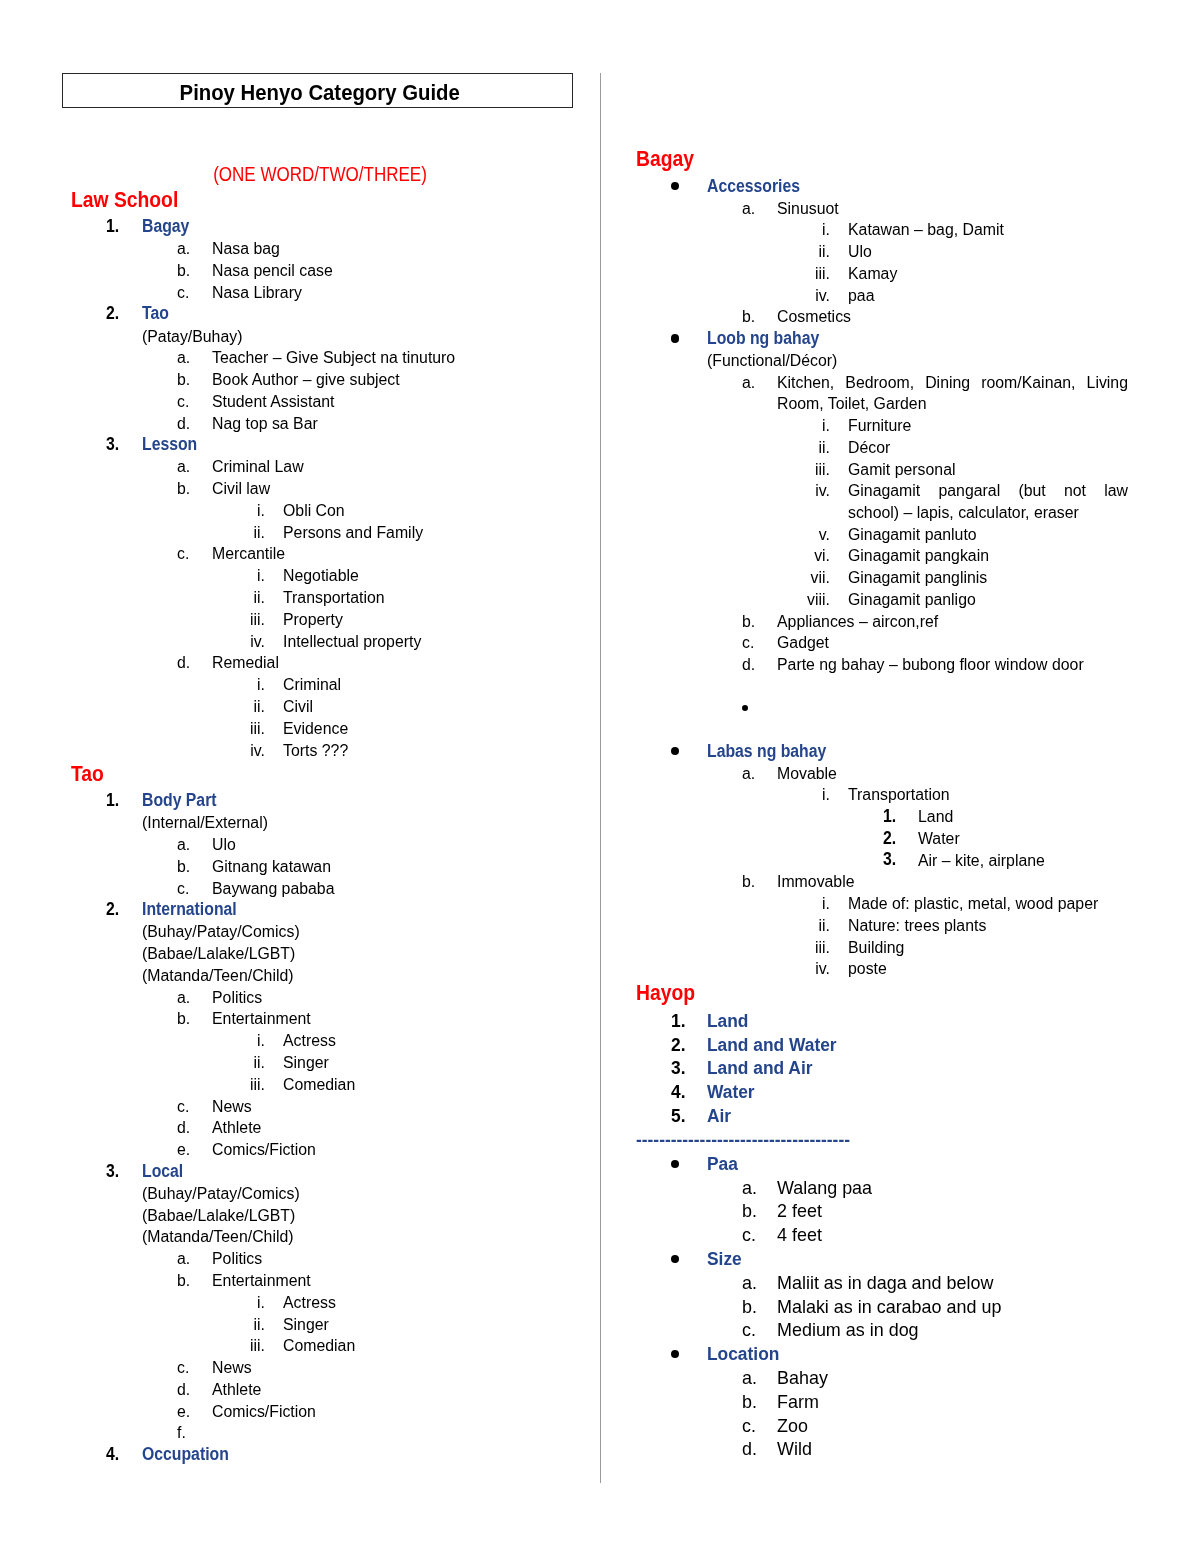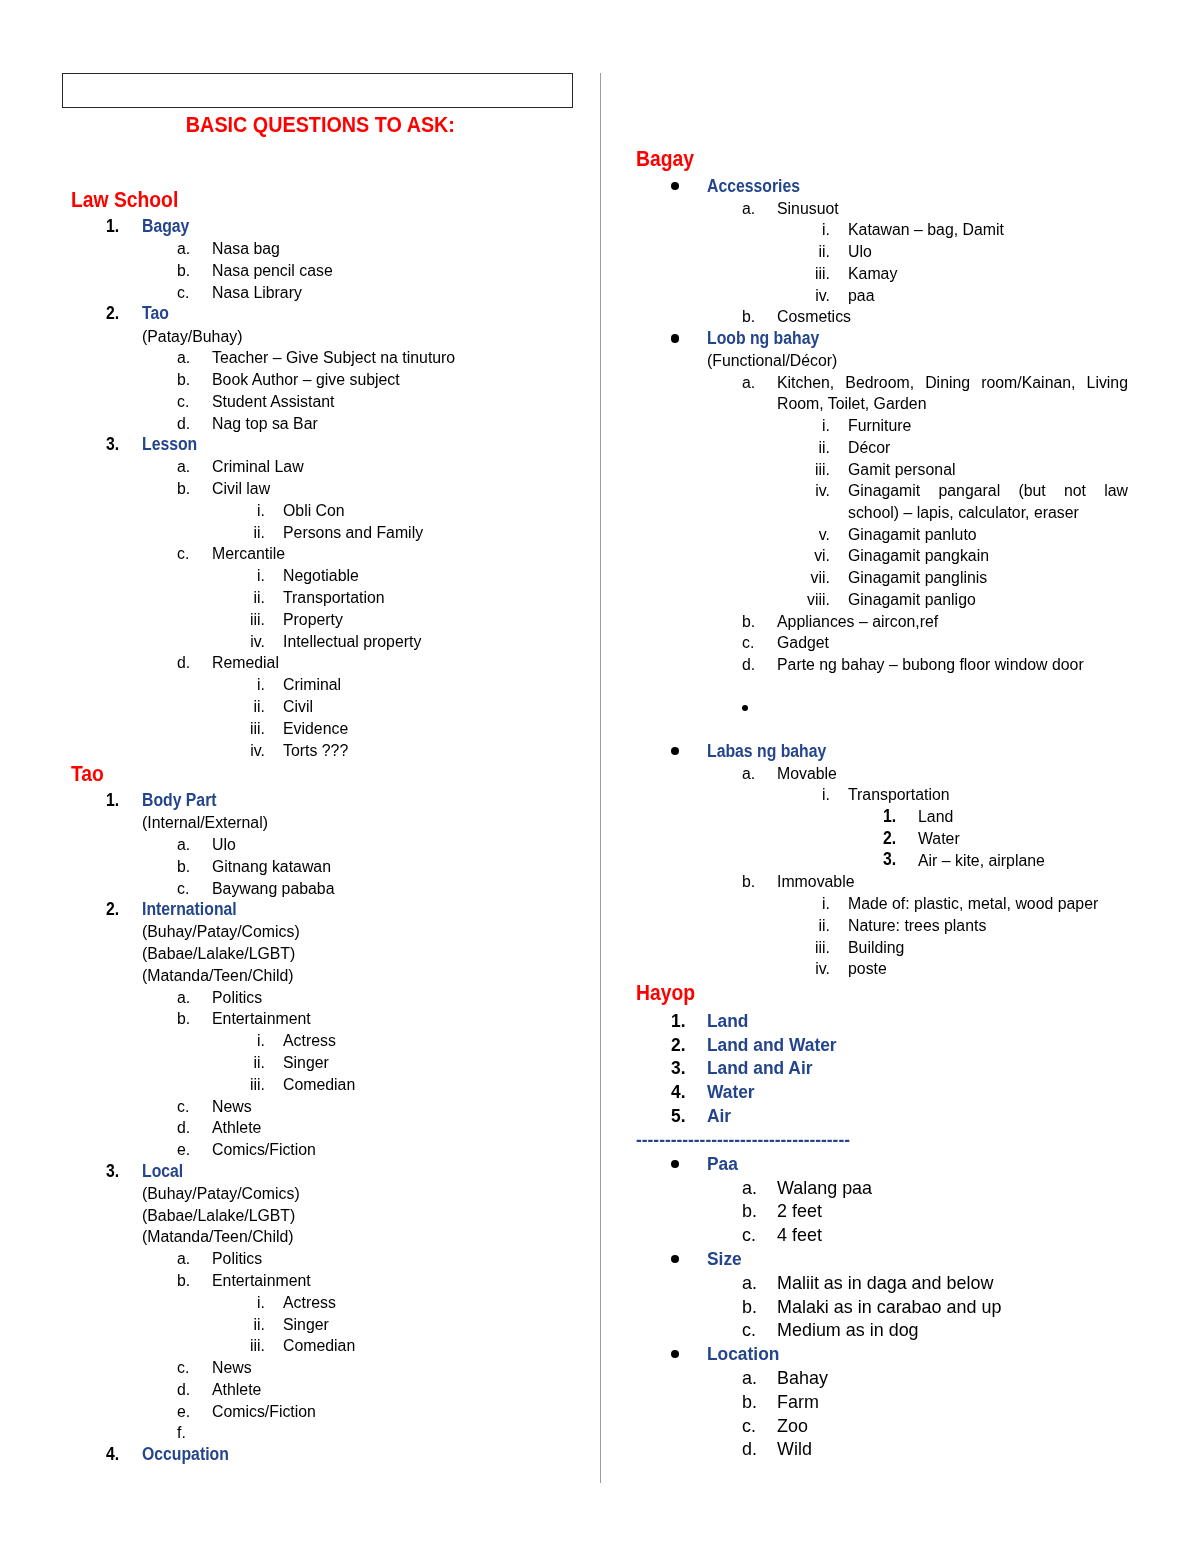--- a/index.html
+++ b/index.html
@@ -33,21 +33,22 @@
   .bul{position:absolute;border-radius:50%;background:#000;}
 
   .just{position:absolute;transform-origin:0 0;text-align:justify;}
 </style>
 </head>
 <body>
 
 <div class="page">
   <div class="col-rule"></div>
   <div class="titlebox"></div>
-  <div class="redline" style="left:65px;top:113.8px;width:510px;font-weight:bold;font-size:22.4px;line-height:22px;"><span>BASIC QUESTIONS TO ASK:</span></div>
+  <div class="titletext"><span>Pinoy Henyo Category Guide</span></div>
+  <div class="redline" style="left:65px;top:164.6px;width:510px;font-size:19.3px;line-height:20px;"><span>(ONE WORD/TWO/THREE)</span></div>
   <div id="left-col">
       <div class="sect" style="left: 71px; top: 186.84px;">Law School</div>
       <div class="run bold" style="font-size: 17.45px; line-height: 21.79px; transform: scaleX(0.905) translateZ(0px); left: 106px; top: 216.255px;">1.</div>
       <div class="run blue" style="font-size: 17.45px; line-height: 21.79px; transform: scaleX(0.905) translateZ(0px); left: 142px; top: 216.255px;">Bagay</div>
       <div class="run" style="font-size: 16.39px; line-height: 21.79px; transform: scaleX(0.968) translateZ(0px); left: 177px; top: 238.413px;">a.</div>
       <div class="run" style="font-size: 16.39px; line-height: 21.79px; transform: scaleX(0.968) translateZ(0px); left: 212px; top: 238.413px;">Nasa bag</div>
       <div class="run" style="font-size: 16.39px; line-height: 21.79px; transform: scaleX(0.968) translateZ(0px); left: 177px; top: 260.203px;">b.</div>
       <div class="run" style="font-size: 16.39px; line-height: 21.79px; transform: scaleX(0.968) translateZ(0px); left: 212px; top: 260.203px;">Nasa pencil case</div>
       <div class="run" style="font-size: 16.39px; line-height: 21.79px; transform: scaleX(0.968) translateZ(0px); left: 177px; top: 281.993px;">c.</div>
       <div class="run" style="font-size: 16.39px; line-height: 21.79px; transform: scaleX(0.968) translateZ(0px); left: 212px; top: 281.993px;">Nasa Library</div>

